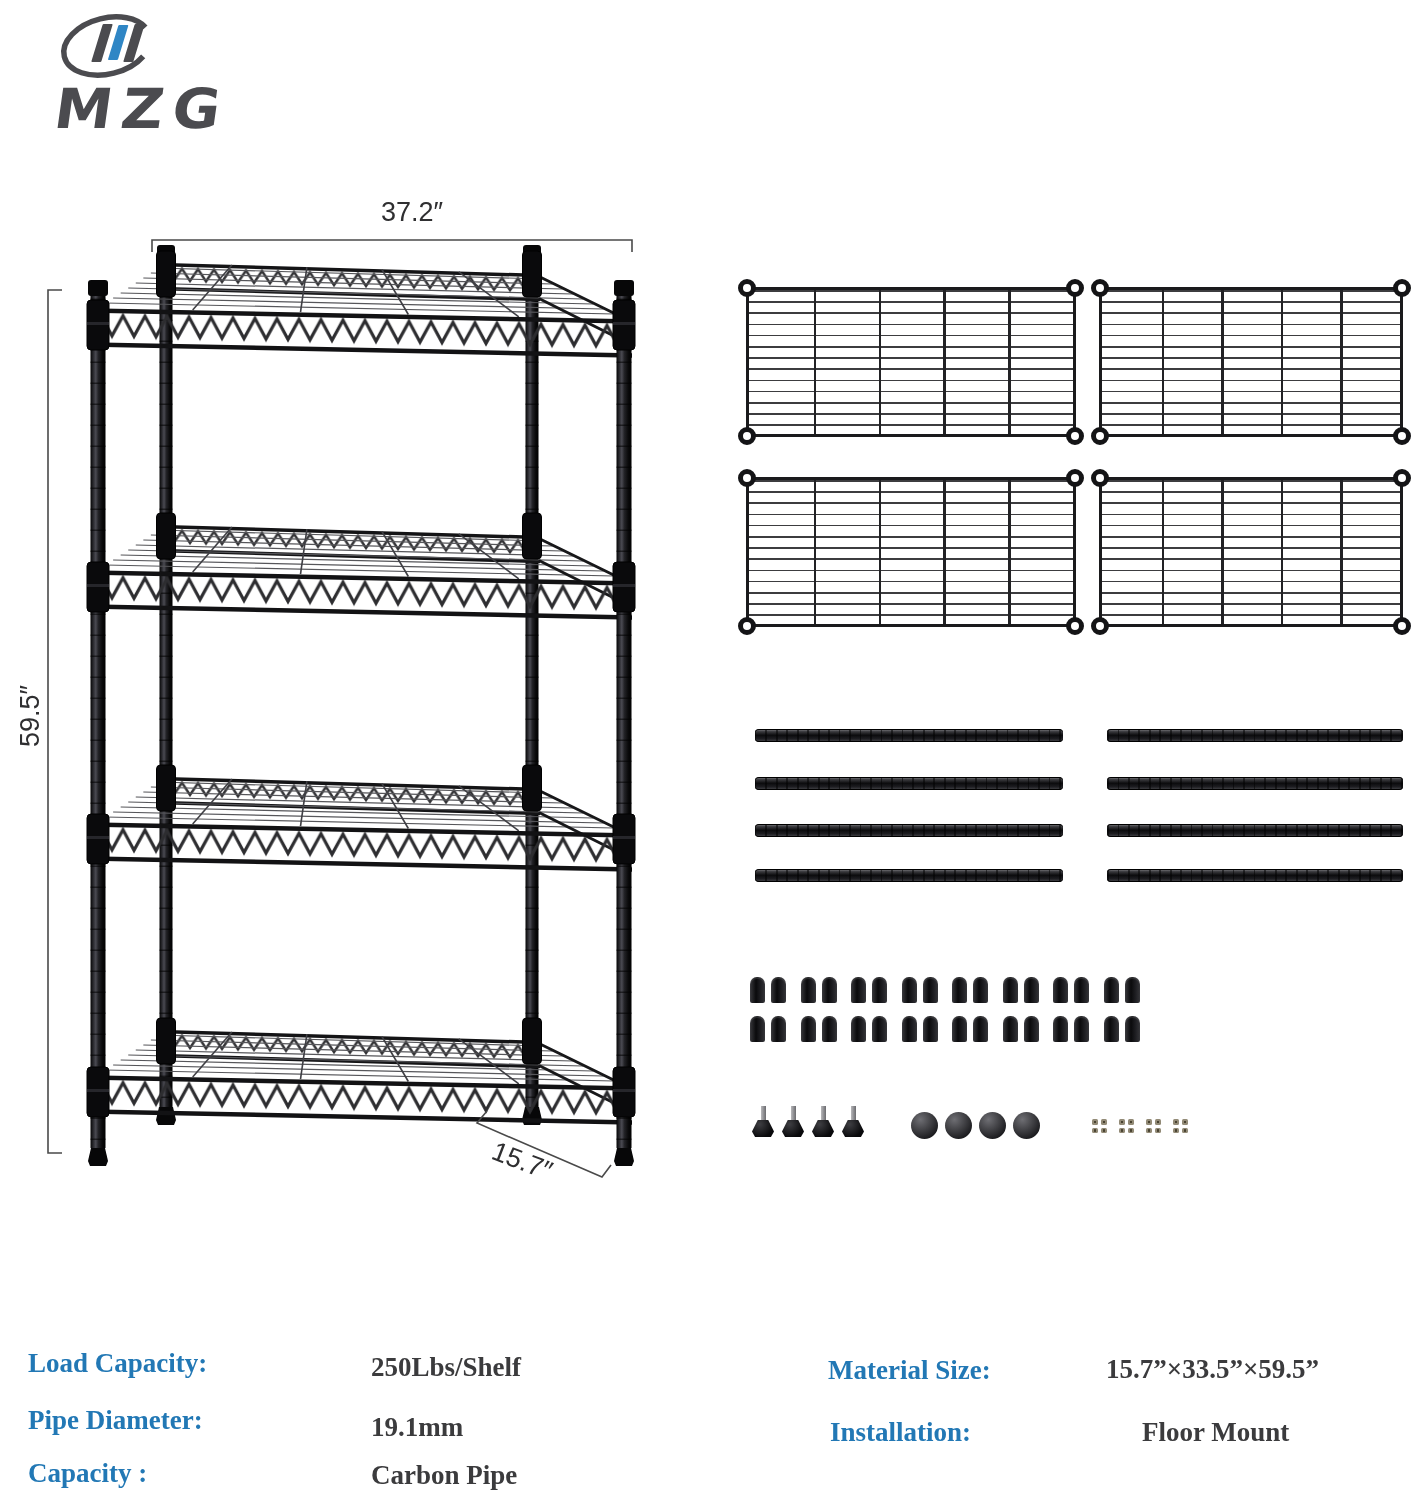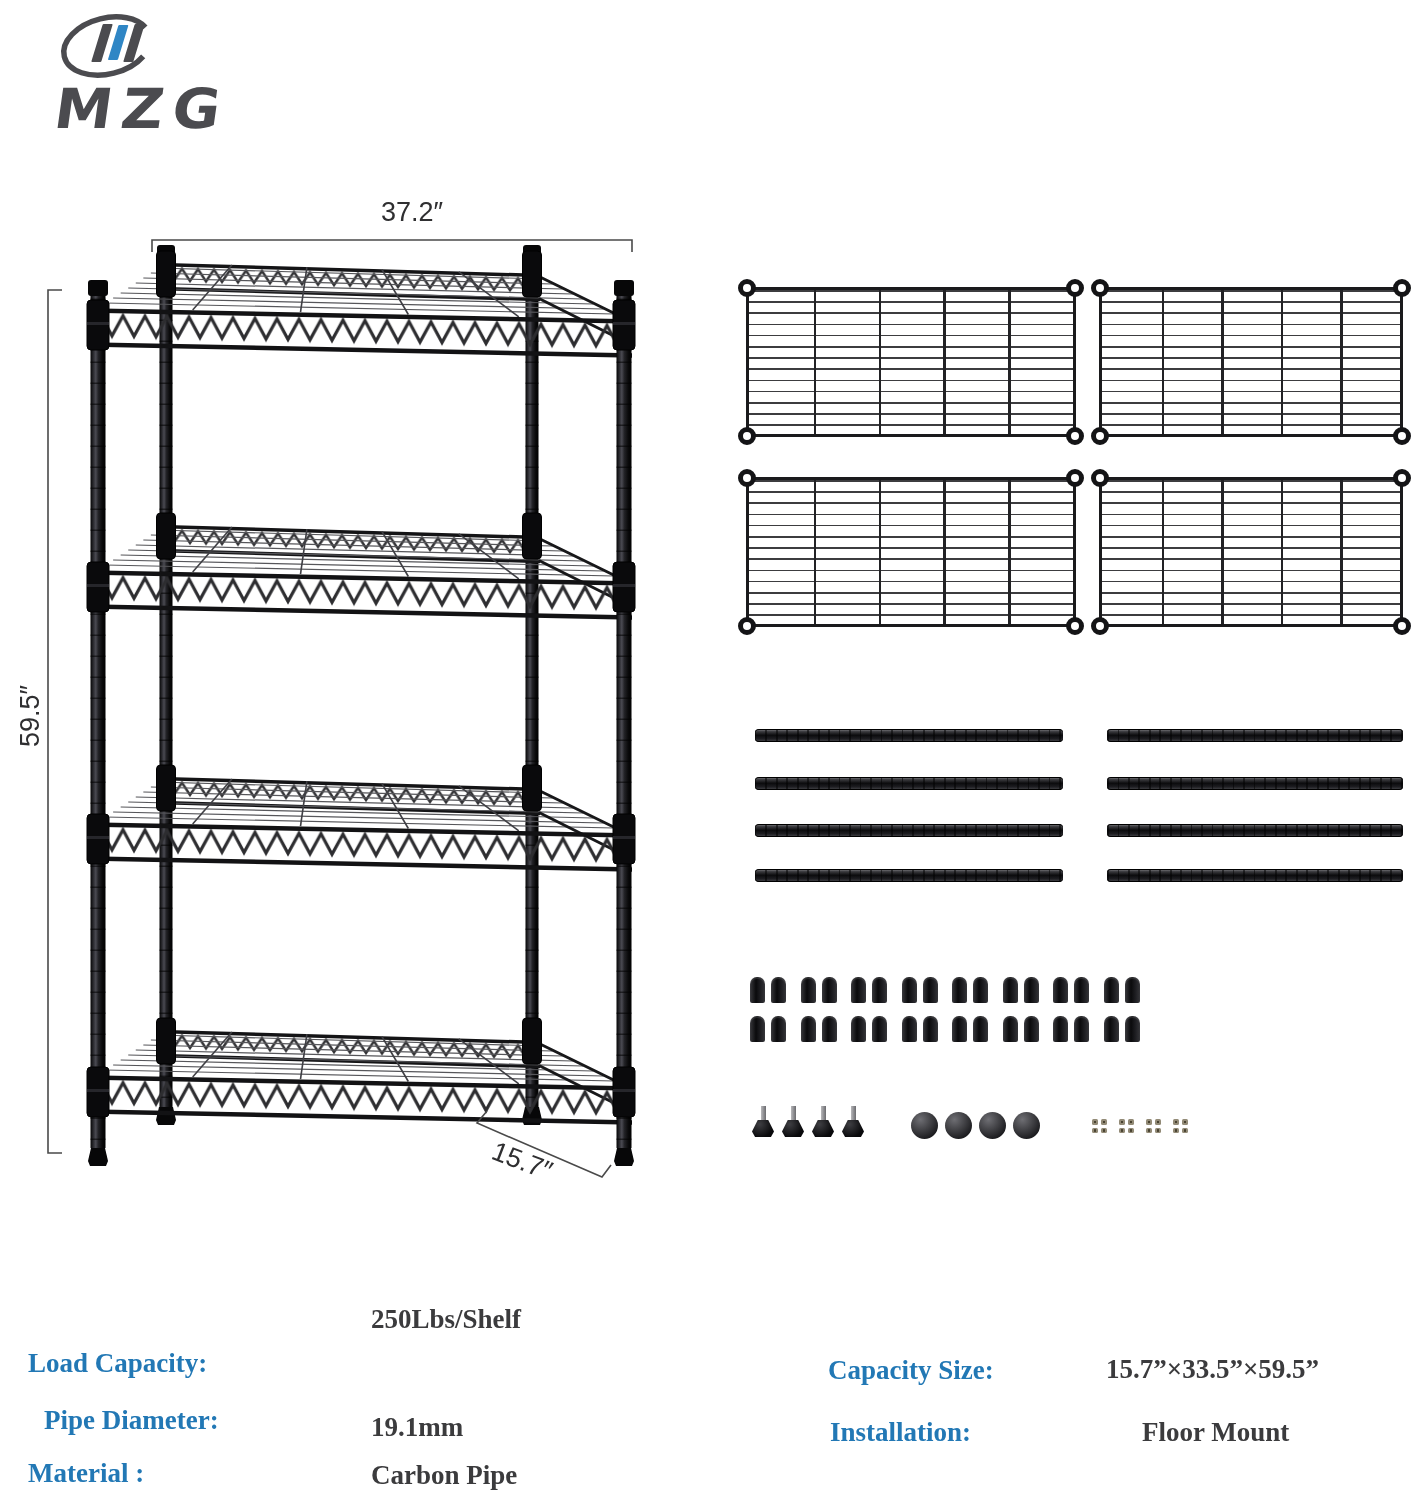--- a/index.html
+++ b/index.html
@@ -55,22 +55,22 @@
   .screwset{position:absolute;width:15px;height:14px;display:grid;
      grid-template-columns:1fr 1fr;grid-template-rows:1fr 1fr;gap:3px;}
   .screwset i{display:block;border-radius:1.5px;
      background:radial-gradient(circle,#47412f 28%,#928a76 34%);}
 
   
   .spec-label,.spec-value{position:absolute;white-space:nowrap;font-weight:700;
      font-family:Liberation Serif, serif;font-size:27px;}
   .spec-label{color:var(--blue,#2278B5);}
   .spec-value{color:var(--vgray,#3B3B3D);}
-  #sl0{left:28px;top:1348px;} #sv0{left:371px;top:1304px;}
-  #sl1{left:44px;top:1405px;} #sv1{left:371px;top:1412px;}
+  #sl0{left:28px;top:1348px;} #sv0{left:371px;top:1352px;}
+  #sl1{left:28px;top:1405px;} #sv1{left:371px;top:1412px;}
   #sl2{left:28px;top:1458px;} #sv2{left:371px;top:1460px;}
   #sr0{left:828px;top:1355px;} #srv0{left:1106px;top:1354px;}
   #sr1{left:830px;top:1417px;} #srv1{left:1142px;top:1417px;}
 </style>
 </head>
 <body>
 
 <div id="logo">
   <svg width="200" height="140" viewBox="0 0 200 140">
     <ellipse cx="82" cy="38" rx="44" ry="28" transform="rotate(-14 82 38)" fill="none" stroke="#4b4b4f" stroke-width="5.5" pathLength="100" stroke-dasharray="86 14" stroke-dashoffset="-10"></ellipse>
@@ -377,18 +377,18 @@
       <i></i>
       <i></i>
       <i></i>
     </div>
   </div>
 
 <div class="spec-label" id="sl0">Load Capacity:</div>
 <div class="spec-value" id="sv0">250Lbs/Shelf</div>
 <div class="spec-label" id="sl1">Pipe Diameter:</div>
 <div class="spec-value" id="sv1">19.1mm</div>
-<div class="spec-label" id="sl2">Material :</div>
+<div class="spec-label" id="sl2">Capacity :</div>
 <div class="spec-value" id="sv2">Carbon Pipe</div>
-<div class="spec-label" id="sr0">Capacity Size:</div>
+<div class="spec-label" id="sr0">Material Size:</div>
 <div class="spec-value" id="srv0">15.7”×33.5”×59.5”</div>
 <div class="spec-label" id="sr1">Installation:</div>
 <div class="spec-value" id="srv1">Floor Mount</div>
 
 </body></html>

